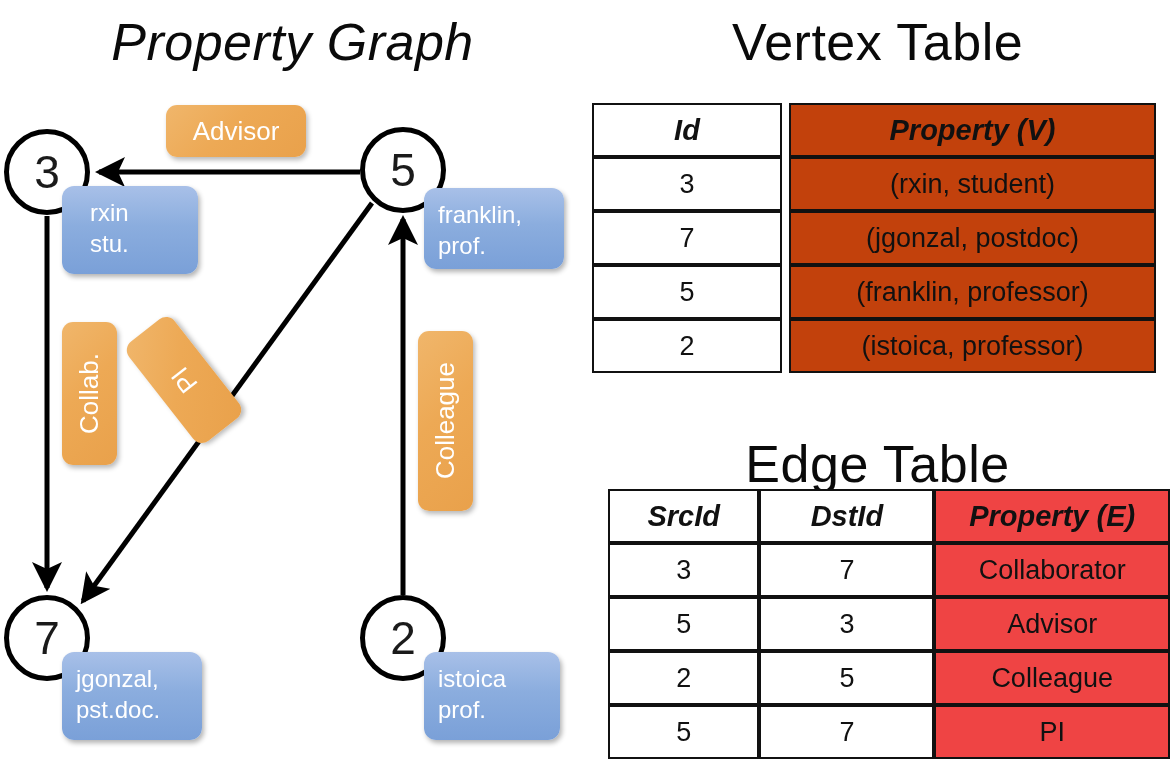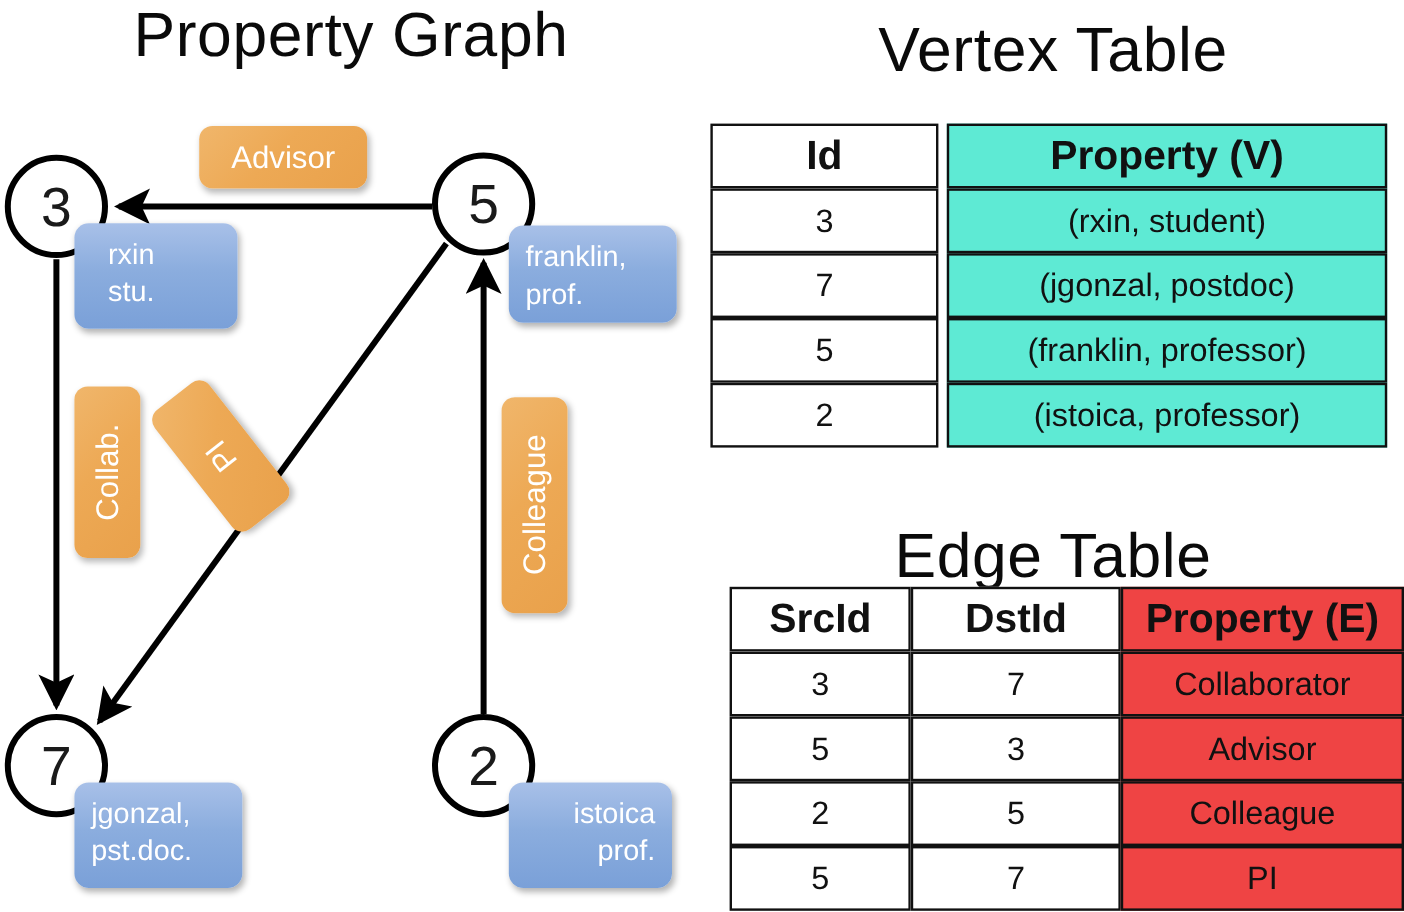--- a/index.html
+++ b/index.html
@@ -20,21 +20,21 @@
   .title {
     position: absolute;
     font-family: "Liberation Sans", sans-serif;
     font-weight: 300;
     font-size: 52px;
     letter-spacing: 0.5px;
     color: #0a0a0a;
     white-space: nowrap;
     text-align: center;
   }
-  #title-property-graph { left: 0;   top: 0;  width: 585px; }
+  #title-property-graph { left: 0;   top: 12px;  width: 585px; font-style: italic; }
   #title-vertex-table   { left: 585px; top: 12px; width: 585px; text-align: center; }
   #title-edge-table     { left: 585px; top: 402px; width: 585px; margin-top: 32px; }
 
   
   #graph-panel {
     position: absolute;
     left: 0; top: 0;
     width: 585px; height: 760px;
   }
   #graph-svg {
@@ -77,21 +77,21 @@
     font-weight: 300;
     font-size: 24px;
     line-height: 1.28;
     padding: 12px 14px;
     box-sizing: border-box;
     z-index: 4;
   }
   #prop-rxin     { left: 62px;  top: 186px; width: 136px; height: 88px; padding-left: 28px; }
   #prop-franklin { left: 424px; top: 188px; width: 140px; height: 81px; }
   #prop-jgonzal  { left: 62px;  top: 652px; width: 140px; height: 88px; }
-  #prop-istoica  { left: 424px; top: 652px; width: 136px; height: 88px; text-align: right; }
+  #prop-istoica  { left: 424px; top: 652px; width: 136px; height: 88px; }
 
   
   .edge-box {
     position: absolute;
     border-radius: 11px;
     background: linear-gradient(135deg, #f0b66b 0%, #eda955 45%, #e9a14b 100%);
     box-shadow: 2px 3px 5px rgba(0,0,0,0.28);
     color: #ffffff;
     font-family: "Liberation Sans", sans-serif;
     font-weight: 300;
@@ -140,33 +140,34 @@
     text-align: center;
     vertical-align: middle;
     font-weight: 300;
     font-size: 27px;
     color: #111111;
     background: #ffffff;
     white-space: nowrap;
   }
   .tbl th {
     font-weight: 700;
-    font-size: 34px;
+    font-size: 29px;
+    font-style: italic;
   }
   .spacer-col {
     border: none !important;
     background: transparent !important;
     width: 7px;
   }
 
   
   #vertex-table { left: 592px; top: 103px; }
   #vertex-table .col-id   { width: 186px; height: 50px; }
   #vertex-table .col-prop { width: 363px; height: 50px; }
-  #vertex-table .col-prop { background: #5eead4; }
+  #vertex-table .col-prop { background: #c2410c; }
 
   
   #edge-table { left: 592px; top: 489px; margin-left: 16px; }
   #edge-table .col-src  { width: 149px; height: 50px; }
   #edge-table .col-dst  { width: 173px; height: 50px; }
   #edge-table .col-prop { width: 233px; height: 50px; background: #ef4444; }
 </style>
 </head>
 <body>
 

